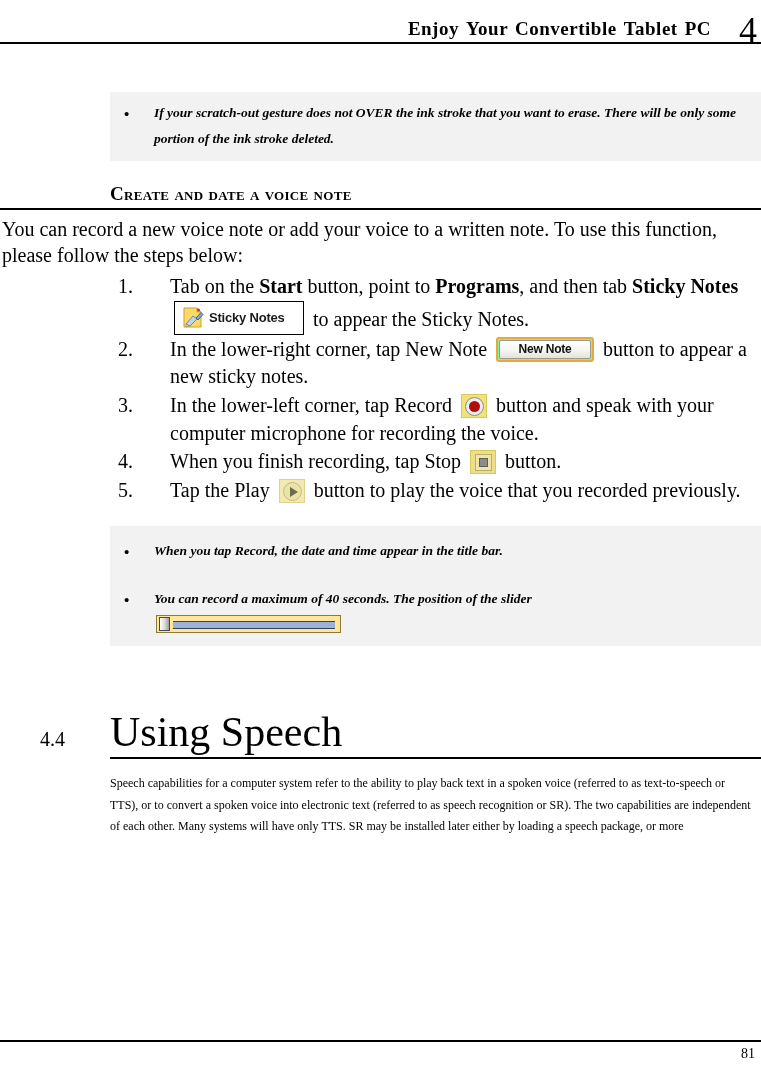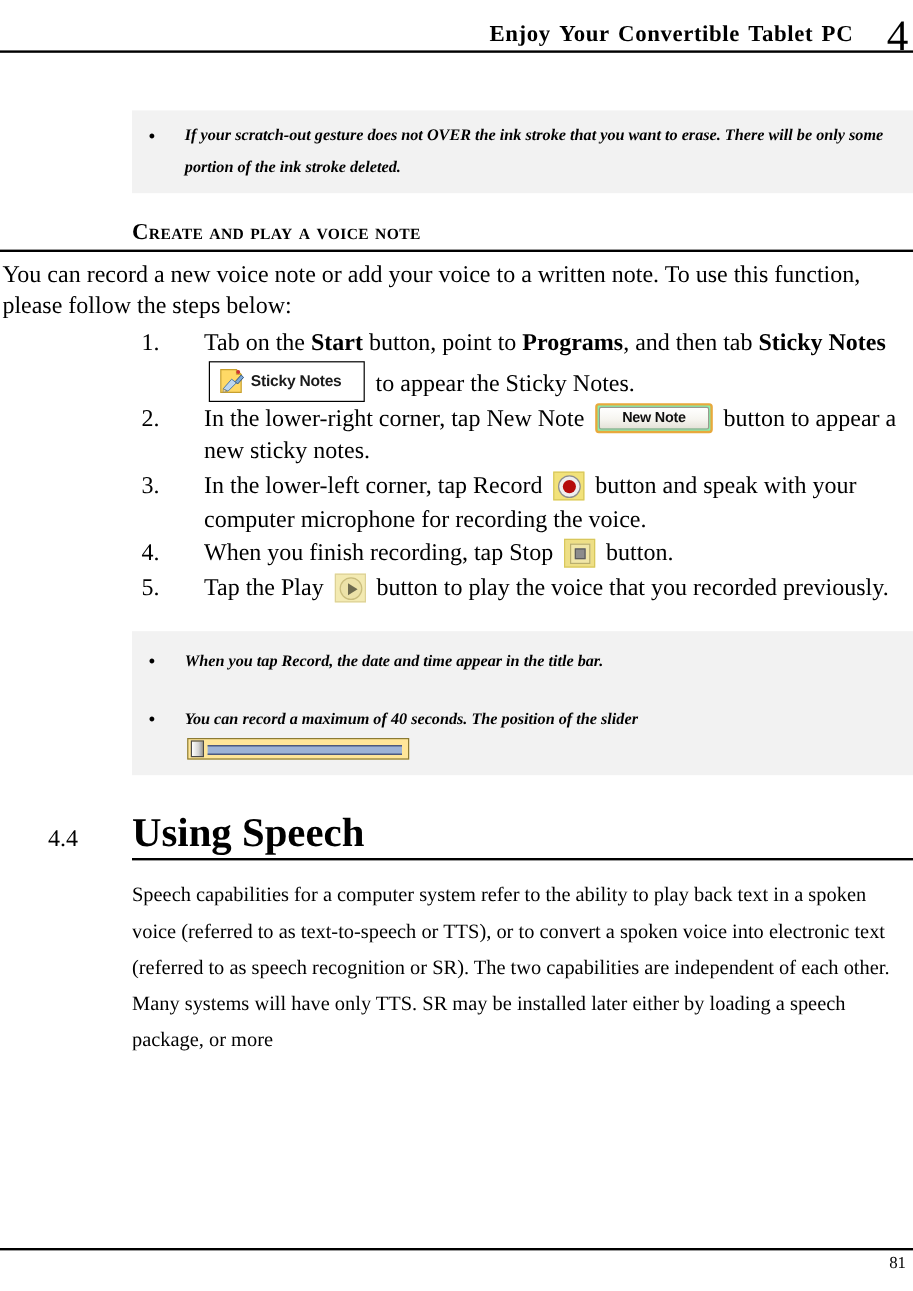--- a/index.html
+++ b/index.html
@@ -282,29 +282,30 @@
   }
   .chapter-num {
     width: 110px;
     flex: 0 0 110px;
     text-align: left;
     padding-left: 40px;
     box-sizing: border-box;
     font-size: 20px;
   }
   .chapter-title {
-    font-size: 34px;
-    font-weight: bold;
+    font-size: 42px;
+    font-weight: normal;
+    margin-top: 32px;
   }
 
   .speech-para {
     margin-left: 110px;
     margin-top: 14px;
     width: 645px;
-    font-size: 17px;
+    font-size: 12px;
     line-height: 1.78;
   }
 
   
   .page-footer {
     position: absolute;
     bottom: 0; left: 0; right: 0;
     height: 44px;
   }
   .footer-rule {
@@ -331,21 +332,21 @@
 
 <div class="content">
 
   <div class="note-box" style="margin-top:48px;">
     <div class="note-item">
       <div class="note-bullet">•</div>
       <div class="note-text">If your scratch-out gesture does not OVER the ink stroke that you want to erase. There will be only some portion of the ink stroke deleted.</div>
     </div>
   </div>
 
-  <div class="sub-heading">Create and play a voice note</div>
+  <div class="sub-heading">Create and date a voice note</div>
   <div class="sub-heading-rule"></div>
 
   <div class="body-para">You can record a new voice note or add your voice to a written note. To use this function, please follow the steps below:</div>
 
   <ol class="steps">
 
     <li>
       <div class="step-num">1.</div>
       <div class="step-body"><span>Tab on the </span><b>Start</b><span> button, point to </span><b>Programs</b><span>, and then tab </span><b>Sticky Notes</b><span class="w sticky-chip"><span class="sn-icon"><svg width="26" height="26" viewBox="0 0 26 26">
                 <path d="M4 3 h13 l4 4 v15 h-17 z" fill="#ffd966" stroke="#c8a02e" stroke-width="1"></path>

